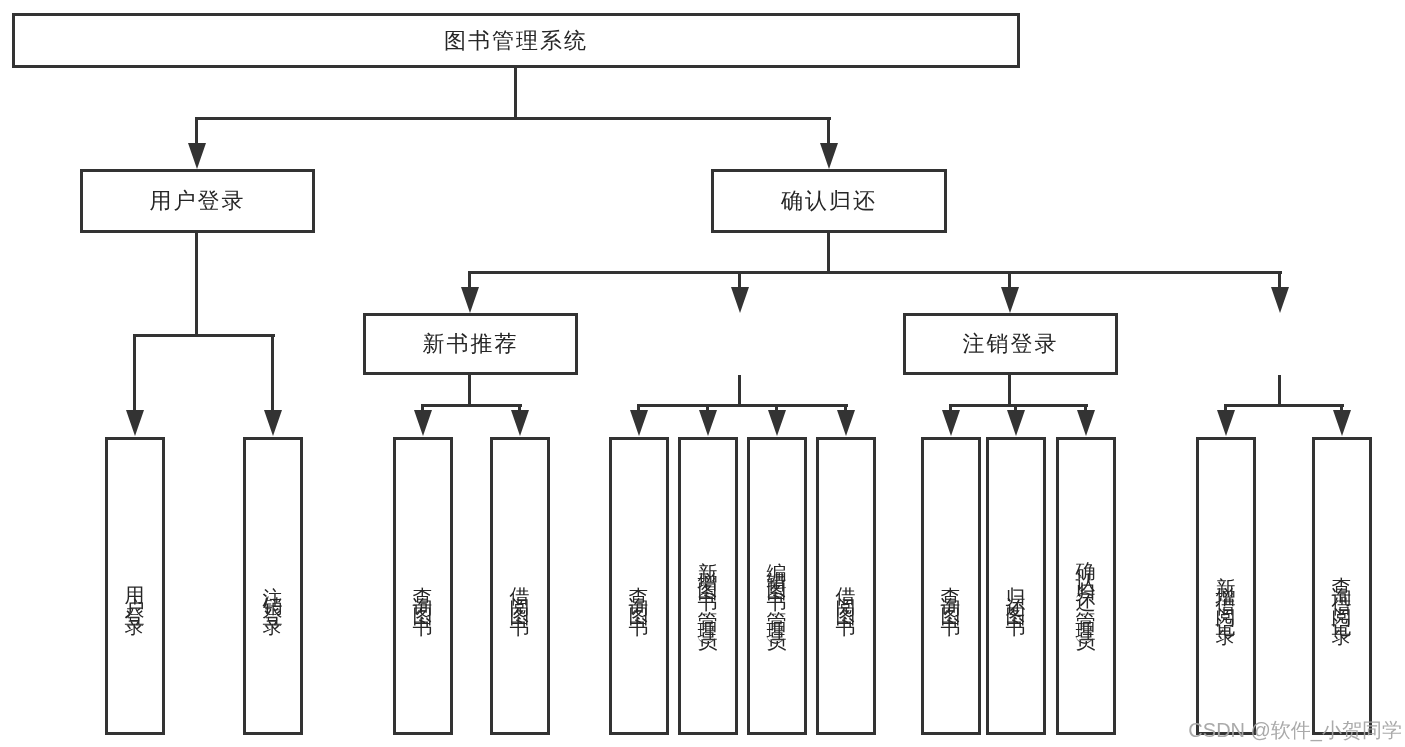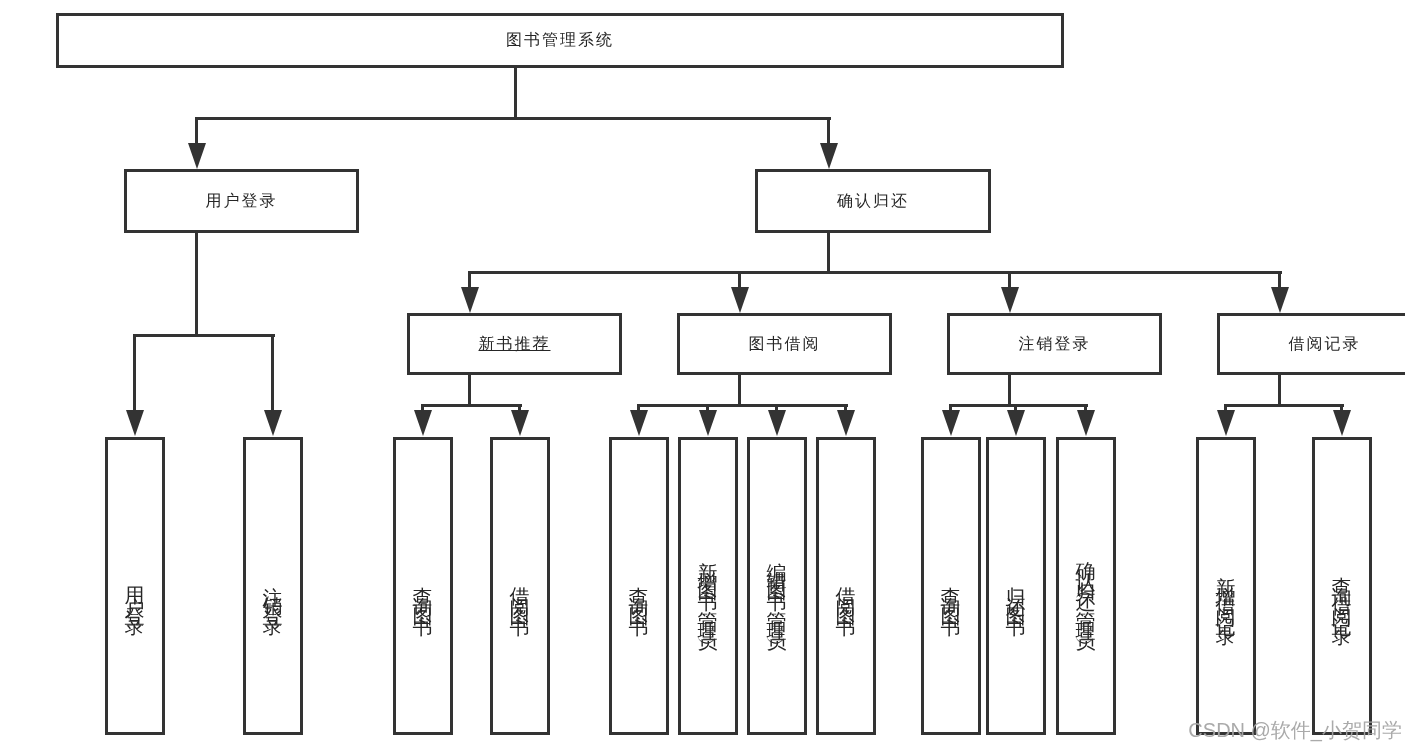--- a/index.html
+++ b/index.html
@@ -16,24 +16,23 @@
     position: absolute;
     box-sizing: border-box;
     background: #ffffff;
     border: 3px solid #333333;
     display: flex;
     align-items: center;
     justify-content: center;
     text-align: center;
   }
   .hbox {
-    font-size: 16px;
+    font-size: 22px;
     letter-spacing: 2px;
     white-space: nowrap;
-    margin-left: 44px;
   }
   .leaf .vtext {
     writing-mode: vertical-rl;
     text-orientation: mixed;
     font-size: 20px;
     letter-spacing: 10px;
     margin-inline-end: -10px;
     line-height: 1;
     white-space: nowrap;
   }
@@ -68,24 +67,22 @@
 </head>
 <body>
 
 <div class="canvas">
 
   <div class="box hbox" style="left:12px; top:13px; width:1008px; height:55px;">图书管理系统</div>
 
   <div class="box hbox" style="left:80px; top:169px; width:235px; height:64px;">用户登录</div>
   <div class="box hbox" style="left:711px; top:169px; width:236px; height:64px;">确认归还</div>
 
-  <div class="box hbox" style="left:363px; top:313px; width:215px; height:62px;text-decoration:underline;">新书推荐</div>
-  <div class="box hbox" style="left:633px; top:313px; width:215px; height:62px;">图书借阅</div>
+  <div class="box hbox" style="left:363px; top:313px; width:215px; height:62px;">新书推荐</div>
   <div class="box hbox" style="left:903px; top:313px; width:215px; height:62px;">注销登录</div>
-  <div class="box hbox" style="left:1173px; top:313px; width:215px; height:62px;">借阅记录</div>
 
   <div class="box leaf" style="left:105px; top:437px; width:60px; height:298px;">
     <span class="vtext">用户登录</span>
   </div>
   <div class="box leaf" style="left:243px; top:437px; width:60px; height:298px;">
     <span class="vtext">注销登录</span>
   </div>
 
   <div class="box leaf" style="left:393px; top:437px; width:60px; height:298px;">
     <span class="vtext">查询图书</span>

